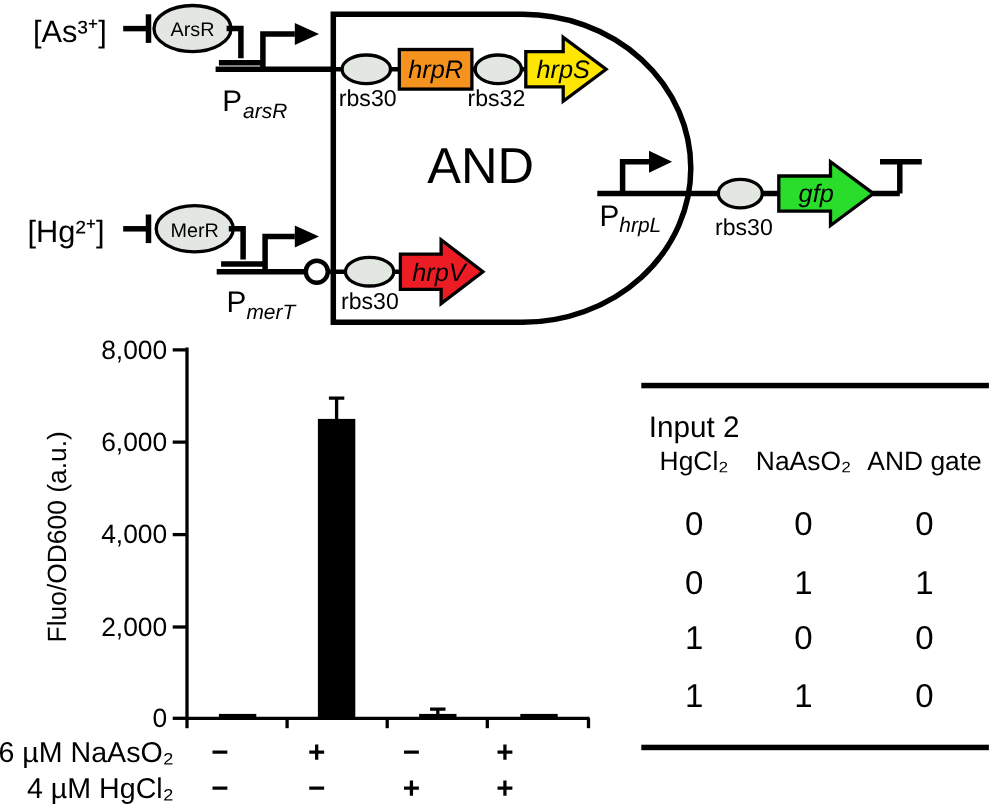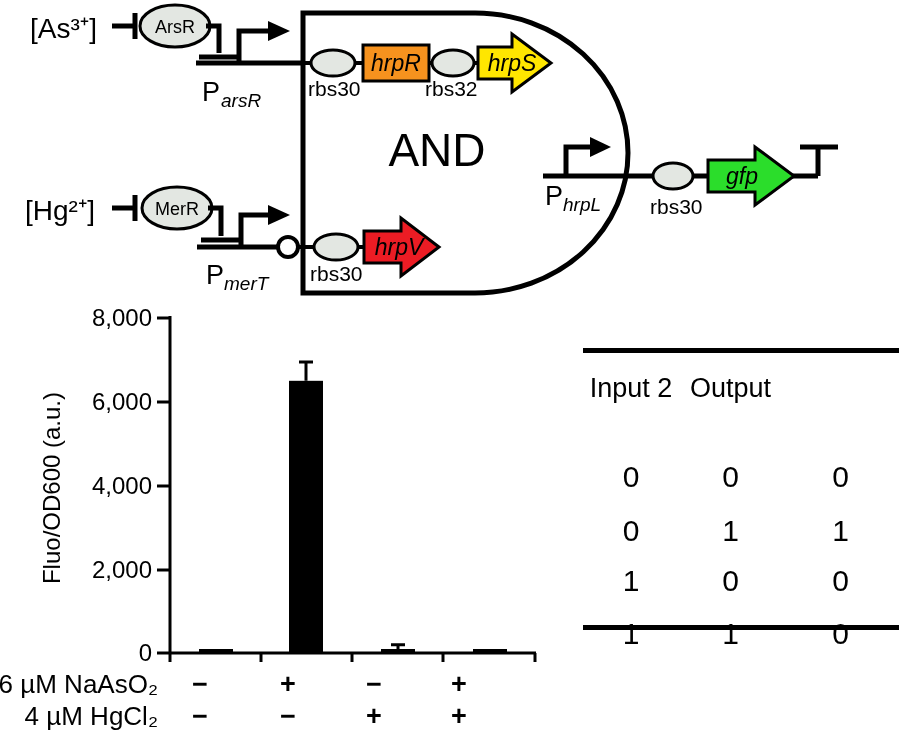--- a/index.html
+++ b/index.html
@@ -5,21 +5,21 @@
   html,body{margin:0;padding:0;background:#ffffff;}
   .page{
     position:relative;width:905px;height:732px;background:#ffffff;overflow:hidden;
     font-family:"Liberation Sans",sans-serif;color:#000;
   }
   svg{font-family:"Liberation Sans",sans-serif;}
   svg text{fill:#000;}
   .abs{position:absolute;}
   
   .truth-table{
-    position:absolute;left:583px;top:348px;width:316px;height:282px;
+    position:absolute;left:583px;top:348px;width:316px;height:334px;
     border-top:5px solid #000;border-bottom:5px solid #000;box-sizing:border-box;
   }
   .tt-row{position:absolute;left:0;width:100%;display:grid;grid-template-columns:96px 103px 117px;}
   .tt-cell{text-align:center;white-space:nowrap;}
   .tt-h1{top:20px;font-size:27px;}
   .tt-h2{top:53px;font-size:24px;}
   .tt-r0{top:107px;}
   .tt-r1{top:161px;}
   .tt-r2{top:211px;}
   .tt-r3{top:264px;}
@@ -137,21 +137,25 @@
     <text x="158" y="425" text-anchor="end" font-size="26">4 µM HgCl₂</text>
     <text x="200" y="425" text-anchor="middle" font-size="27" font-weight="bold">−</text>
     <text x="288" y="425" text-anchor="middle" font-size="27" font-weight="bold">−</text>
     <text x="374" y="425" text-anchor="middle" font-size="27" font-weight="bold">+</text>
     <text x="459" y="425" text-anchor="middle" font-size="27" font-weight="bold">+</text>
   </svg>
 
   <div class="truth-table">
     <div class="tt-row tt-h1">
       <div class="tt-cell">Input 2</div>
-      <div class="tt-cell">Output</div>
+    </div>
+    <div class="tt-row tt-h2">
+      <div class="tt-cell">HgCl₂</div>
+      <div class="tt-cell">NaAsO₂</div>
+      <div class="tt-cell">AND gate</div>
     </div>
     <div class="tt-row tt-r0 tt-data">
       <div class="tt-cell">0</div>
       <div class="tt-cell">0</div>
       <div class="tt-cell">0</div>
     </div>
     <div class="tt-row tt-r1 tt-data">
       <div class="tt-cell">0</div>
       <div class="tt-cell">1</div>
       <div class="tt-cell">1</div>

